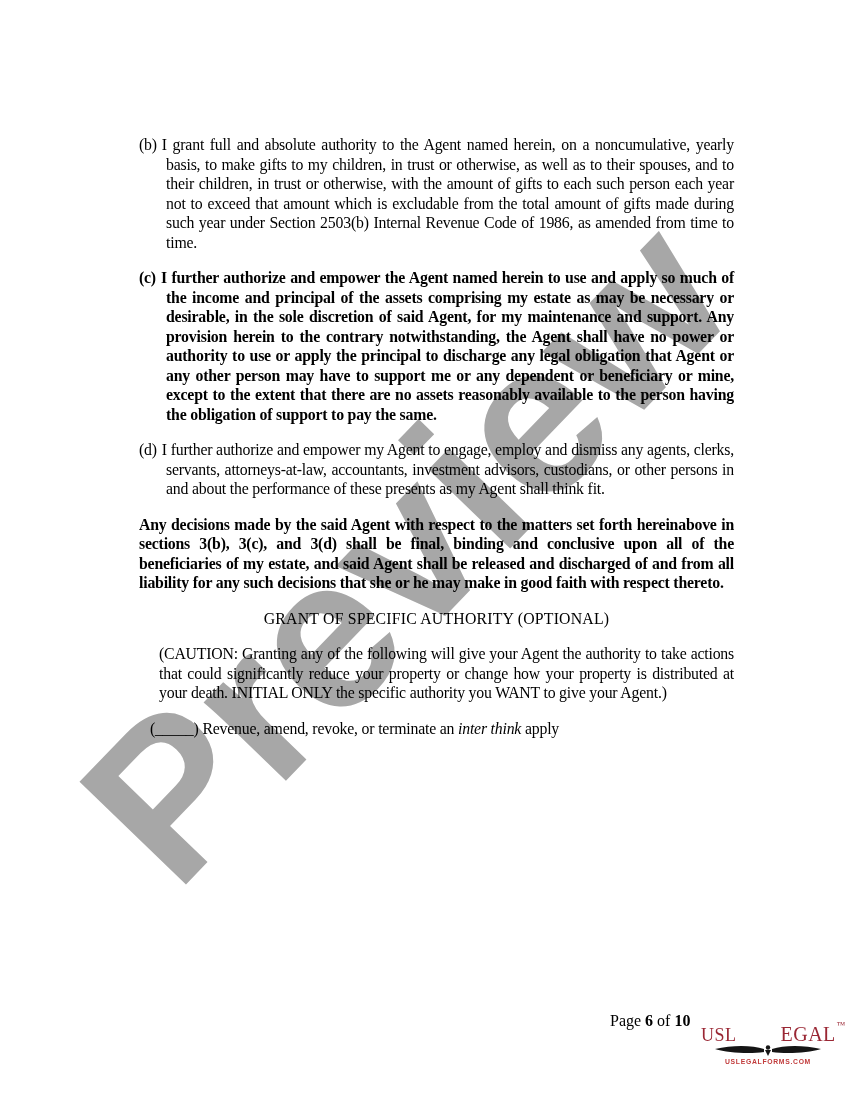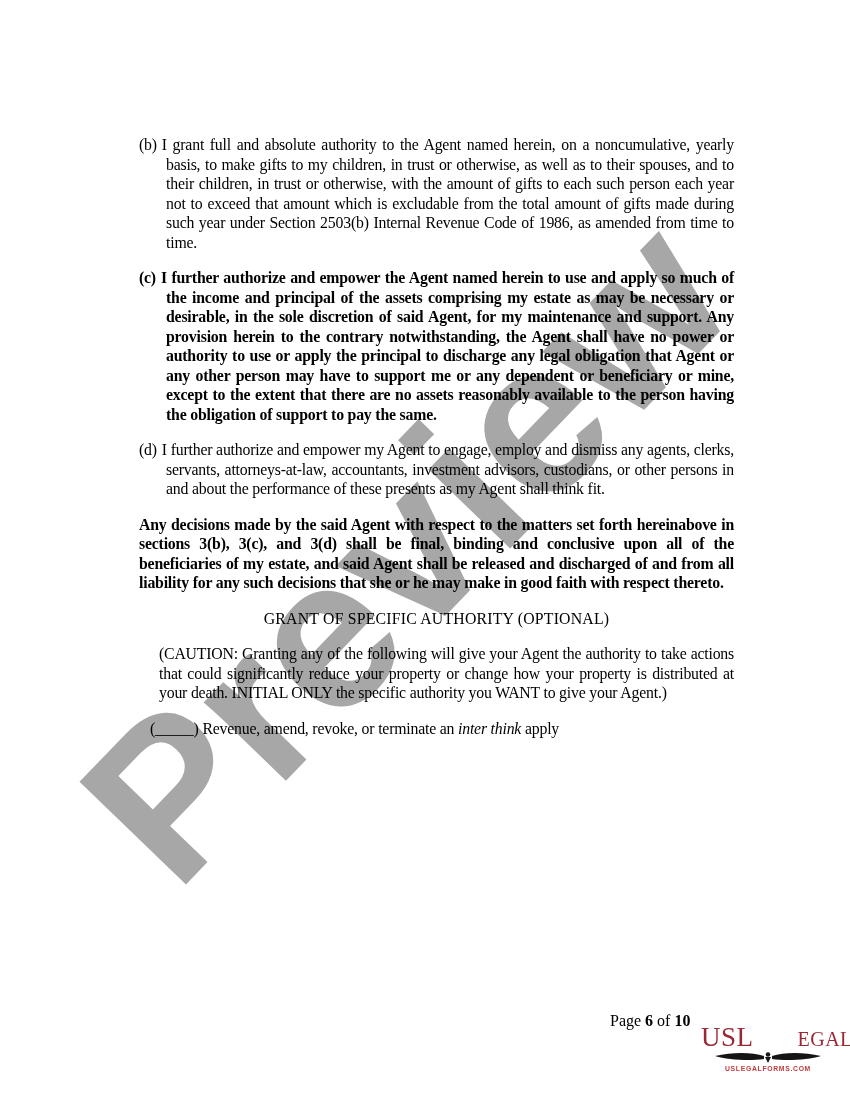--- a/index.html
+++ b/index.html
@@ -33,21 +33,21 @@
   }
   .intro { padding-left:20px; margin-bottom:56px; }
   .caution { padding-left:20px; margin-bottom:57px; }
   .initial-line { padding-left:11px; text-align:left; }
   .it { font-style:italic; }
   .footer-title { position:absolute; left:98px; top:1012px; font-size:15.8px; z-index:1; }
   .footer-page { position:absolute; left:610px; top:1012px; font-size:16px; z-index:1; }
   .pg-bold { font-weight:bold; }
   .logo { position:absolute; left:701px; top:1024px; width:134px; text-align:center; z-index:1; }
   .logo-text { font-family:"Liberation Serif", serif; color:#9a2734; line-height:1; white-space:nowrap; }
-  .lg-big { font-size:27px; letter-spacing:0.5px; }
+  .lg-big { font-size:18px; letter-spacing:0.5px; }
   .lg-small { font-size:20px; letter-spacing:0.5px;margin-left:44px; }
   .lg-tm { font-size:9px; color:#9a2734; position:relative; top:-13px; left:1px; }
   .logo-wings { display:block; margin:0 auto; }
   .logo-site {
     font-family:"Liberation Sans", sans-serif; font-weight:bold;
     font-size:6.8px; color:#c13b3b; letter-spacing:0.7px; margin-top:1px;
   }
 </style>
 </head>
 <body>

